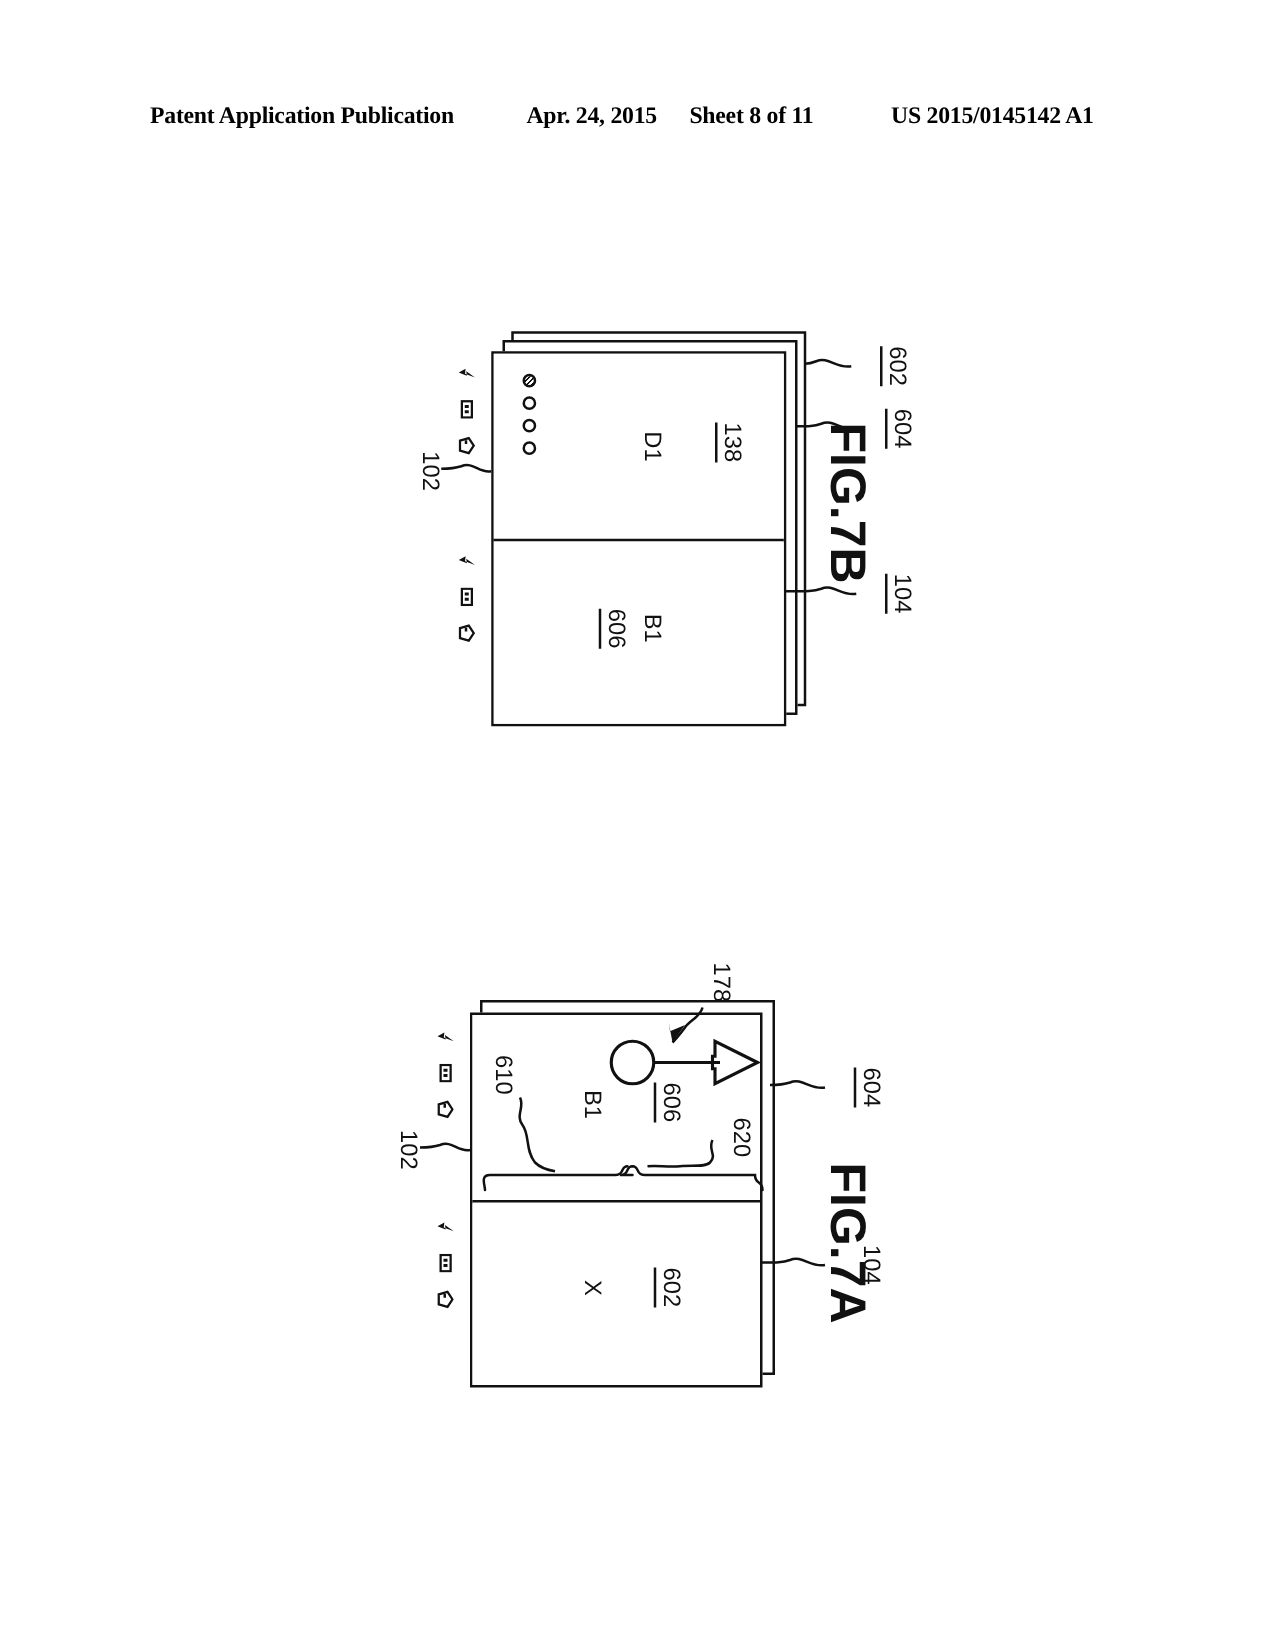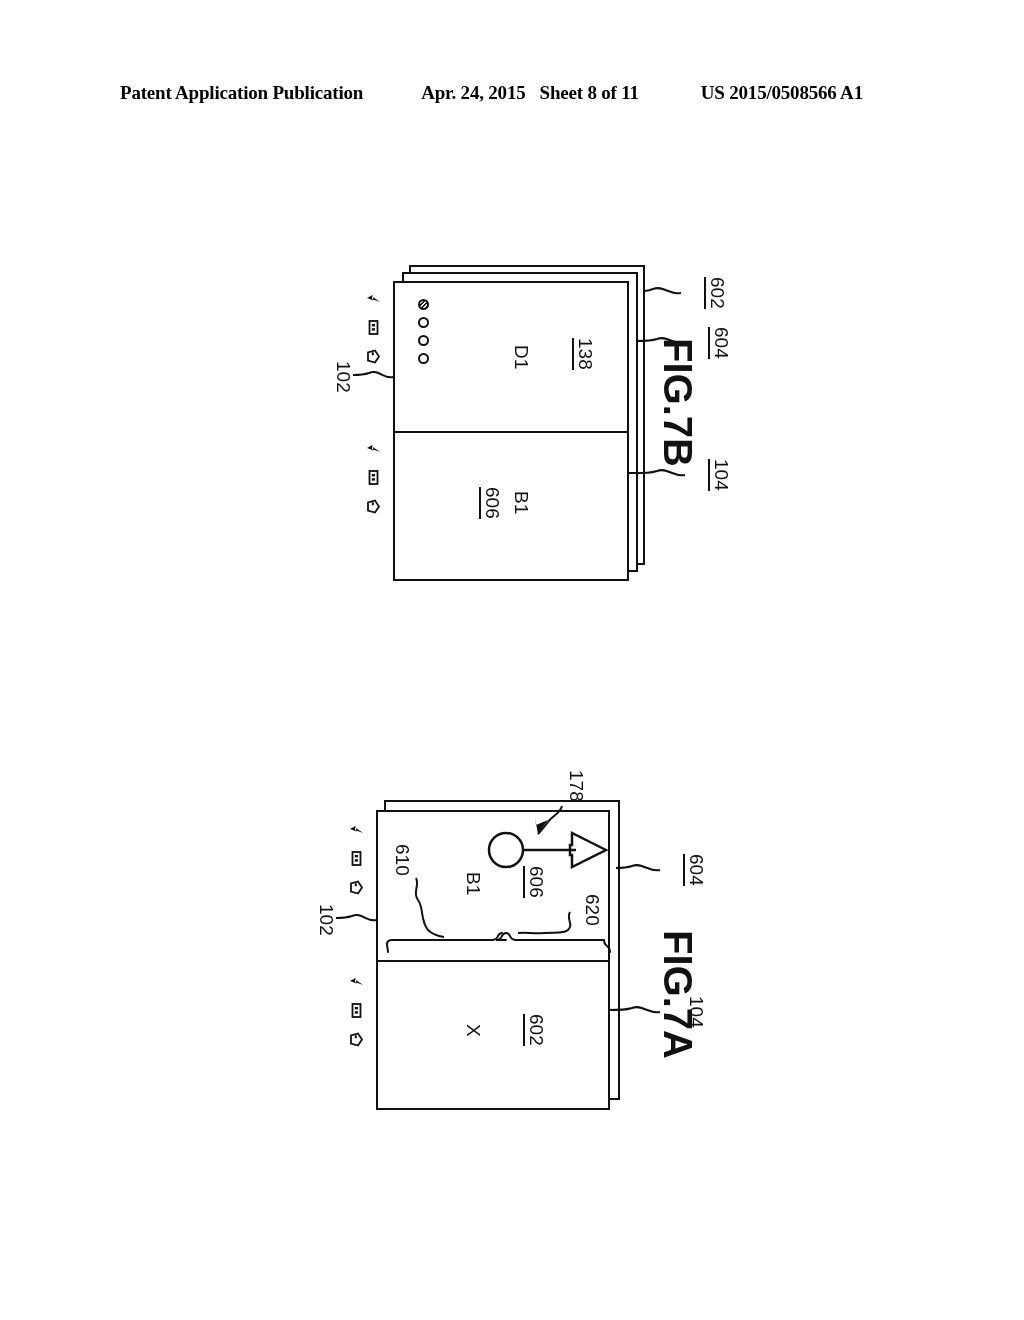--- a/index.html
+++ b/index.html
@@ -24,21 +24,21 @@
     display: flex;
     align-items: baseline;
     font-family: "Liberation Serif", serif;
     font-weight: bold;
     font-size: 19px;
     color: #000;
     letter-spacing: -0.2px;
   }
   .hdr-pub   { white-space: nowrap; }
   .hdr-date  { white-space: nowrap; margin-left: 58px; }
-  .hdr-sheet { white-space: nowrap; margin-left: 14px; }
+  .hdr-sheet { white-space: nowrap; margin-left: 26px; }
   .hdr-num   { white-space: nowrap; margin-left: 62px; }
 
   
   
   .fig-rot {
     position: absolute;
     transform-origin: 0 0;
   }
 
   
@@ -157,21 +157,21 @@
   #cap7b { left: 700px; top: 338px; }
   #cap7a { left: 700px; top: 930px; }
 </style>
 </head>
 <body>
 
 <div class="page-header">
   <span class="hdr-pub">Patent Application Publication</span>
   <span class="hdr-date">Apr. 24, 2015</span>
   <span class="hdr-sheet">Sheet 8 of 11</span>
-  <span class="hdr-num">US 2015/0508566 A1</span>
+  <span class="hdr-num">US 2015/0145142 A1</span>
 </div>
 
 <div class="fig-rot" id="fig7b-rot">
   <div class="fig-stage">
 
     <div class="device-shadow" style="left:0px;   top:0px;   width:300px; height:236px;"></div>
     <div class="device-shadow" style="left:7px;   top:7px;   width:300px; height:236px;"></div>
 
     <div class="device" style="left:16px; top:16px; width:300px; height:236px;">
 

